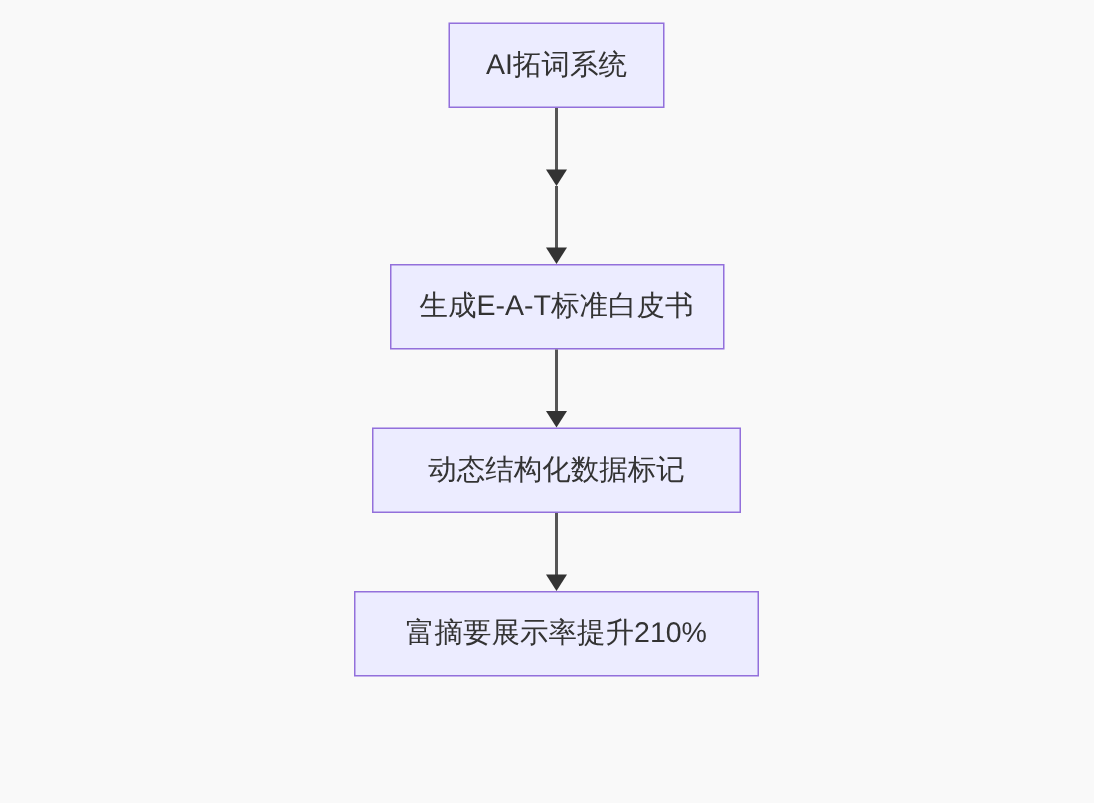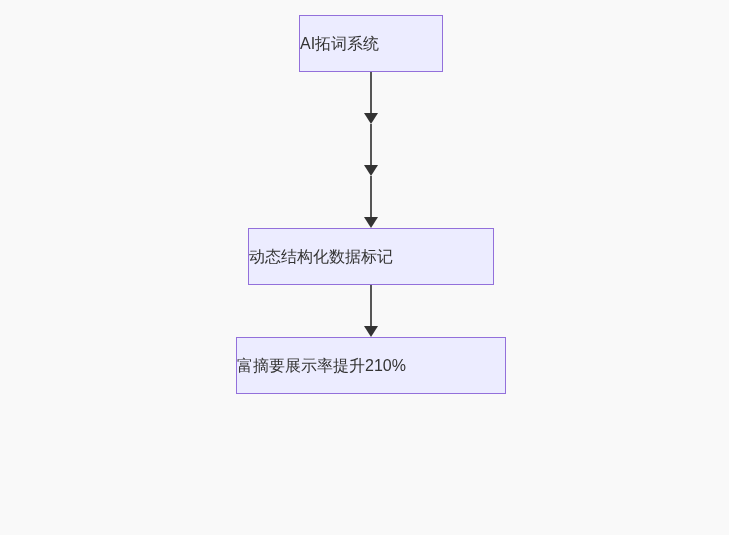--- a/index.html
+++ b/index.html
@@ -21,25 +21,25 @@
     transform: translateX(-50%);
     display: flex;
     flex-direction: column;
     align-items: center;
   }
   .node {
     box-sizing: border-box;
     height: 57px;
     display: flex;
     align-items: center;
-    justify-content: flex-start;
+    justify-content: center;
     background: var(--node-fill, #ECECFF);
     border: 1.5px solid var(--node-border, #9370DB);
     color: var(--text-color, #333333);
-    font-size: 16px;
+    font-size: 19px;
     line-height: 1;
     white-space: nowrap;
     text-align: center;
   }
   .node-1 { width: 144px; }
   .node-2 { width: 191px; }
   .node-3 { width: 223px; }
   .node-4 { width: 246px; }
   .node-5 { width: 270px; }
   .edge {
@@ -81,20 +81,23 @@
     <div class="line"></div>
     <div class="head"></div>
   </div>
 
 
   <div class="edge">
     <div class="line"></div>
     <div class="head"></div>
   </div>
 
+  <div class="node node-3">
+    <span>生成E-A-T标准白皮书</span>
+  </div>
 
   <div class="edge">
     <div class="line"></div>
     <div class="head"></div>
   </div>
 
   <div class="node node-4">
     <span>动态结构化数据标记</span>
   </div>
 

